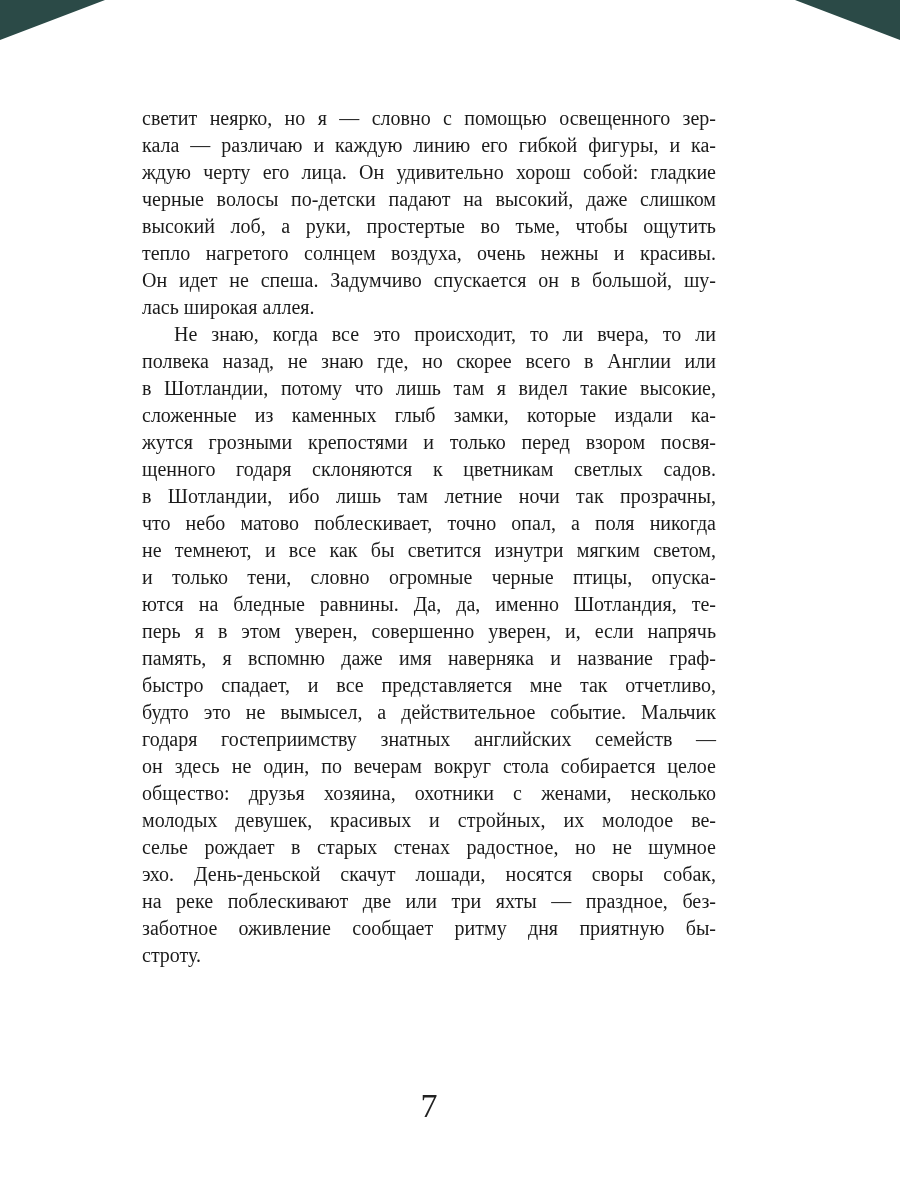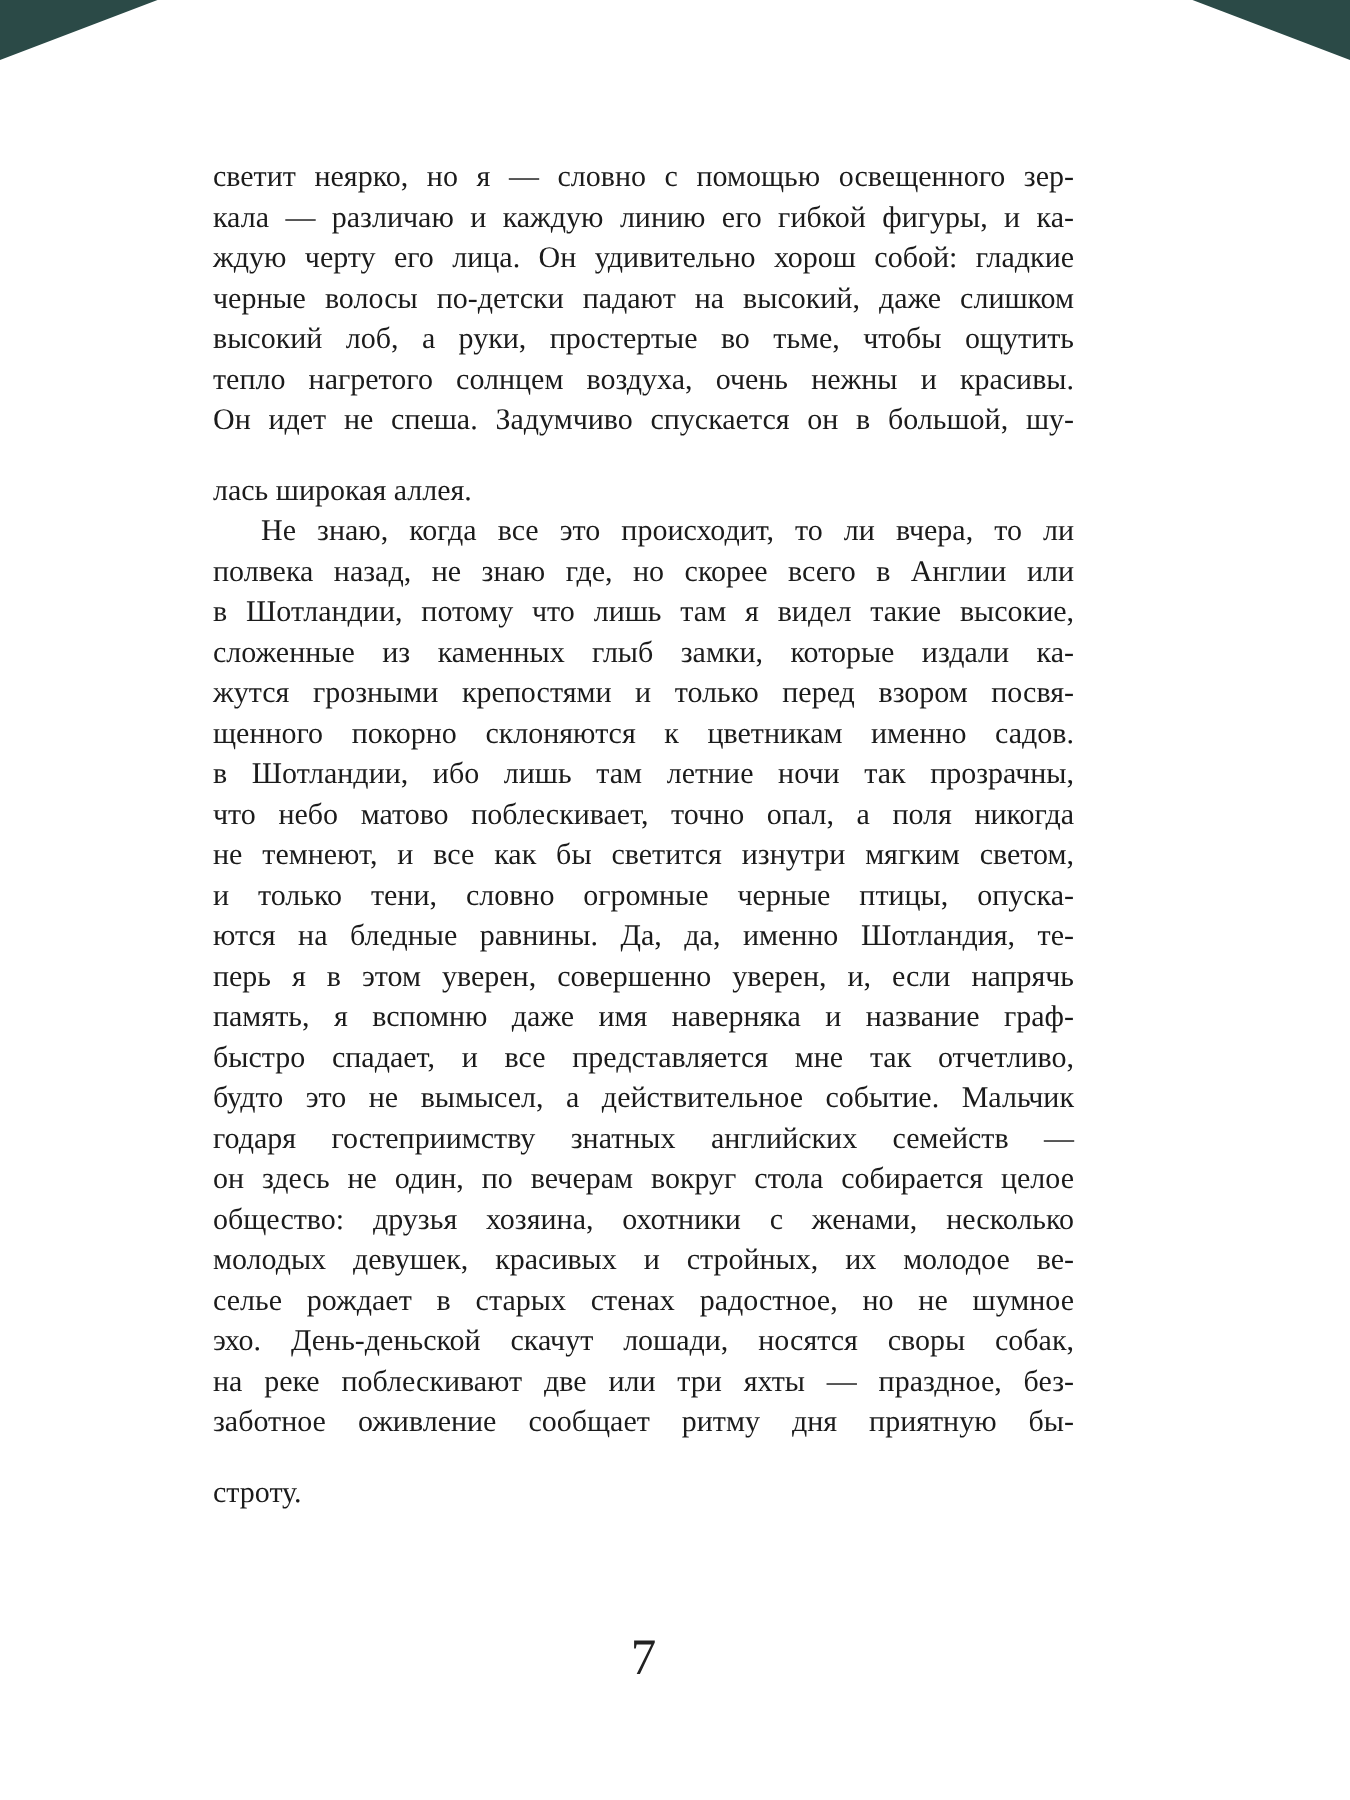--- a/index.html
+++ b/index.html
@@ -39,21 +39,20 @@
     line-height: 27px;
     color: var(--ink);
   }
   .line {
     text-align: justify;
     text-align-last: justify;
     white-space: normal;
   }
   .line.last {
     text-align-last: left;
-    margin-top: 20px;
   }
   .line.indent {
     text-indent: 32px;
   }
   .page-number {
     position: absolute;
     left: 142px;
     top: 1088px;
     width: 574px;
     text-align: center;
@@ -76,21 +75,21 @@
         <div class="line">черные волосы по-детски падают на высокий, даже слишком</div>
         <div class="line">высокий лоб, а руки, простертые во тьме, чтобы ощутить</div>
         <div class="line">тепло нагретого солнцем воздуха, очень нежны и красивы.</div>
         <div class="line">Он идет не спеша. Задумчиво спускается он в большой, шу-</div>
         <div class="line last">лась широкая аллея.</div>
         <div class="line indent">Не знаю, когда все это происходит, то ли вчера, то ли</div>
         <div class="line">полвека назад, не знаю где, но скорее всего в Англии или</div>
         <div class="line">в Шотландии, потому что лишь там я видел такие высокие,</div>
         <div class="line">сложенные из каменных глыб замки, которые издали ка-</div>
         <div class="line">жутся грозными крепостями и только перед взором посвя-</div>
-        <div class="line">щенного покорно склоняются к цветникам именно садов.</div>
+        <div class="line">щенного годаря склоняются к цветникам светлых садов.</div>
         <div class="line">в Шотландии, ибо лишь там летние ночи так прозрачны,</div>
         <div class="line">что небо матово поблескивает, точно опал, а поля никогда</div>
         <div class="line">не темнеют, и все как бы светится изнутри мягким светом,</div>
         <div class="line">и только тени, словно огромные черные птицы, опуска-</div>
         <div class="line">ются на бледные равнины. Да, да, именно Шотландия, те-</div>
         <div class="line">перь я в этом уверен, совершенно уверен, и, если напрячь</div>
         <div class="line">память, я вспомню даже имя наверняка и название граф-</div>
         <div class="line">быстро спадает, и все представляется мне так отчетливо,</div>
         <div class="line">будто это не вымысел, а действительное событие. Мальчик</div>
         <div class="line">годаря гостеприимству знатных английских семейств —</div>

